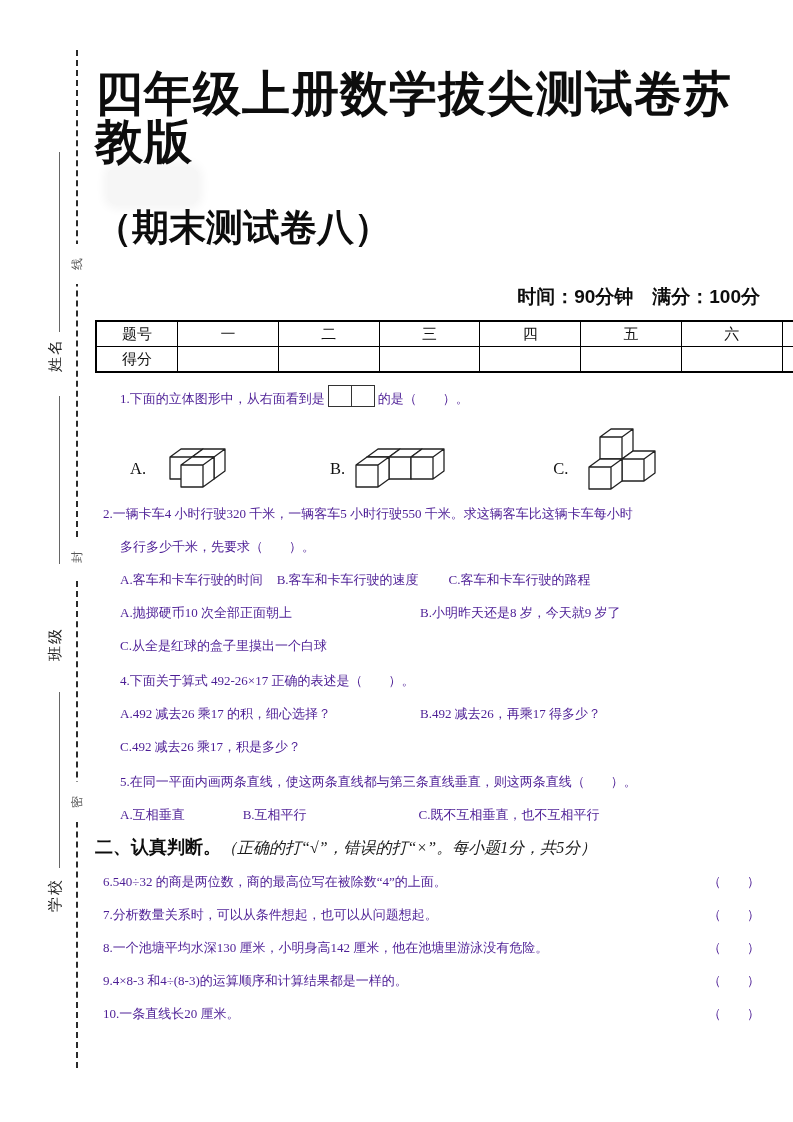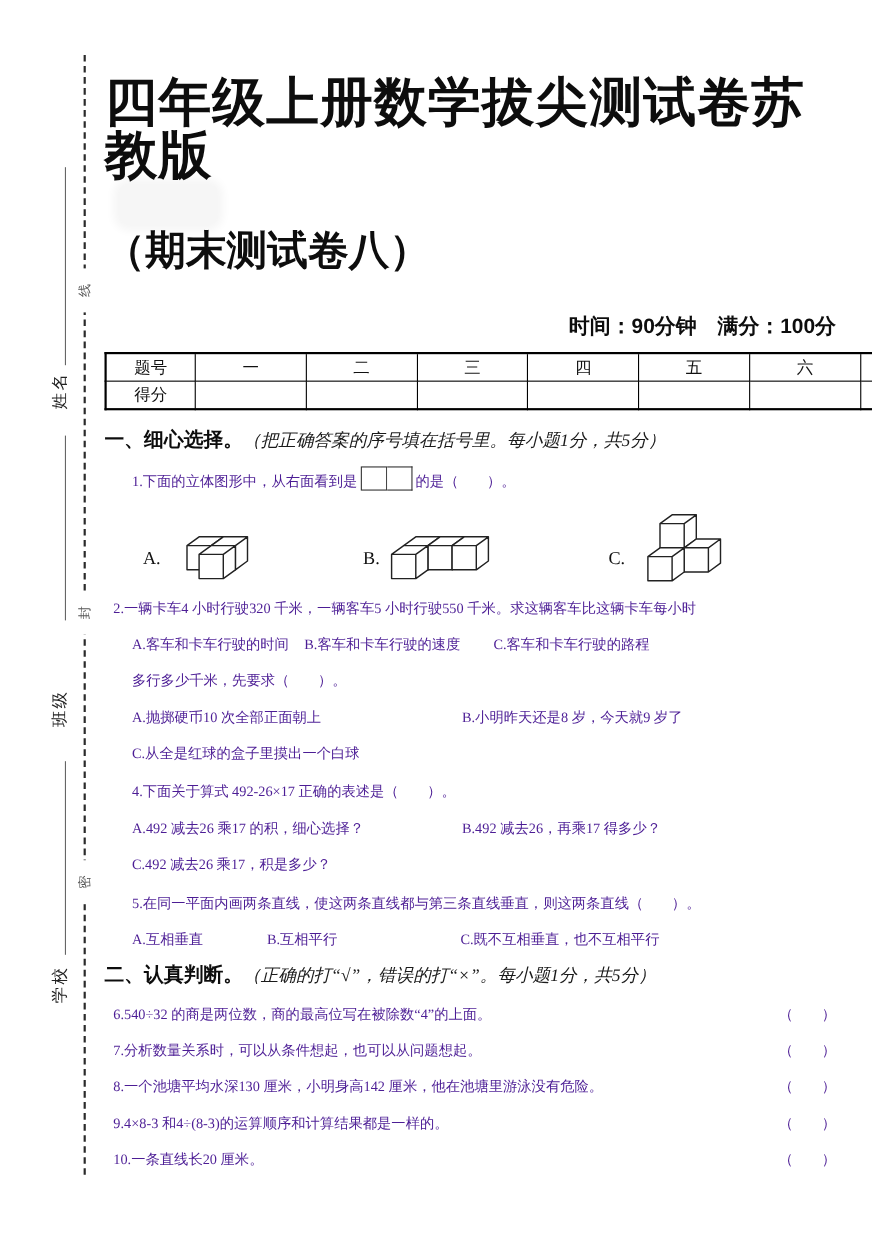--- a/index.html
+++ b/index.html
@@ -141,23 +141,20 @@
         <td></td>
         <td></td>
         <td></td>
         <td></td>
         <td></td>
         <td></td>
       </tr>
     </tbody>
       </table>
 
-    <div class="sec-head">
-      <span class="sec-title">一、细心选择。</span><span class="sec-note">（把正确答案的序号填在括号里。每小题1分，共5分）</span>
-    </div>
 
     <div class="q ind1" style="margin-top:9px">
       <span>1.下面的立体图形中，从右面看到是</span><span class="squares">
           <i></i>
           <i></i>
         </span><span>的是（　　）。</span>
     </div>
 
     <div class="figrow">
       <div class="fig a">
@@ -187,26 +184,26 @@
           <g fill="#fff" stroke="#222" stroke-width="1.3" stroke-linejoin="round">
             <path d="M28 50 h22 v-22 h-22 z M28 28 L39 20 L61 20 L50 28 Z M50 50 L61 42 L61 20 L50 28 Z"></path>
             <path d="M50 72 h22 v-22 h-22 z M50 50 L61 42 L83 42 L72 50 Z M72 72 L83 64 L83 42 L72 50 Z"></path>
             <path d="M17 80 h22 v-22 h-22 z M17 58 L28 50 L50 50 L39 58 Z M39 80 L50 72 L50 50 L39 58 Z"></path>
           </g>
         </svg>
       </div>
     </div>
 
     <div class="q ind0" style="margin-top:4px">2.一辆卡车4 小时行驶320 千米，一辆客车5 小时行驶550 千米。求这辆客车比这辆卡车每小时</div>
+    <div class="q ind1">多行多少千米，先要求（　　）。</div>
     <div class="q ind1 optrow">
       <span class="opt">A.客车和卡车行驶的时间</span>
       <span class="opt" style="margin-left:14px">B.客车和卡车行驶的速度</span>
       <span class="opt" style="margin-left:30px">C.客车和卡车行驶的路程</span>
     </div>
-    <div class="q ind1">多行多少千米，先要求（　　）。</div>
 
     <div class="q ind1 optrow">
       <span class="opt" style="width:300px">A.抛掷硬币10 次全部正面朝上</span>
       <span class="opt">B.小明昨天还是8 岁，今天就9 岁了</span>
     </div>
     <div class="q ind1">C.从全是红球的盒子里摸出一个白球</div>
 
     <div class="q ind1" style="margin-top:2px">4.下面关于算式 492-26×17 正确的表述是（　　）。</div>
     <div class="q ind1 optrow">
       <span class="opt" style="width:300px">A.492 减去26 乘17 的积，细心选择？</span>

